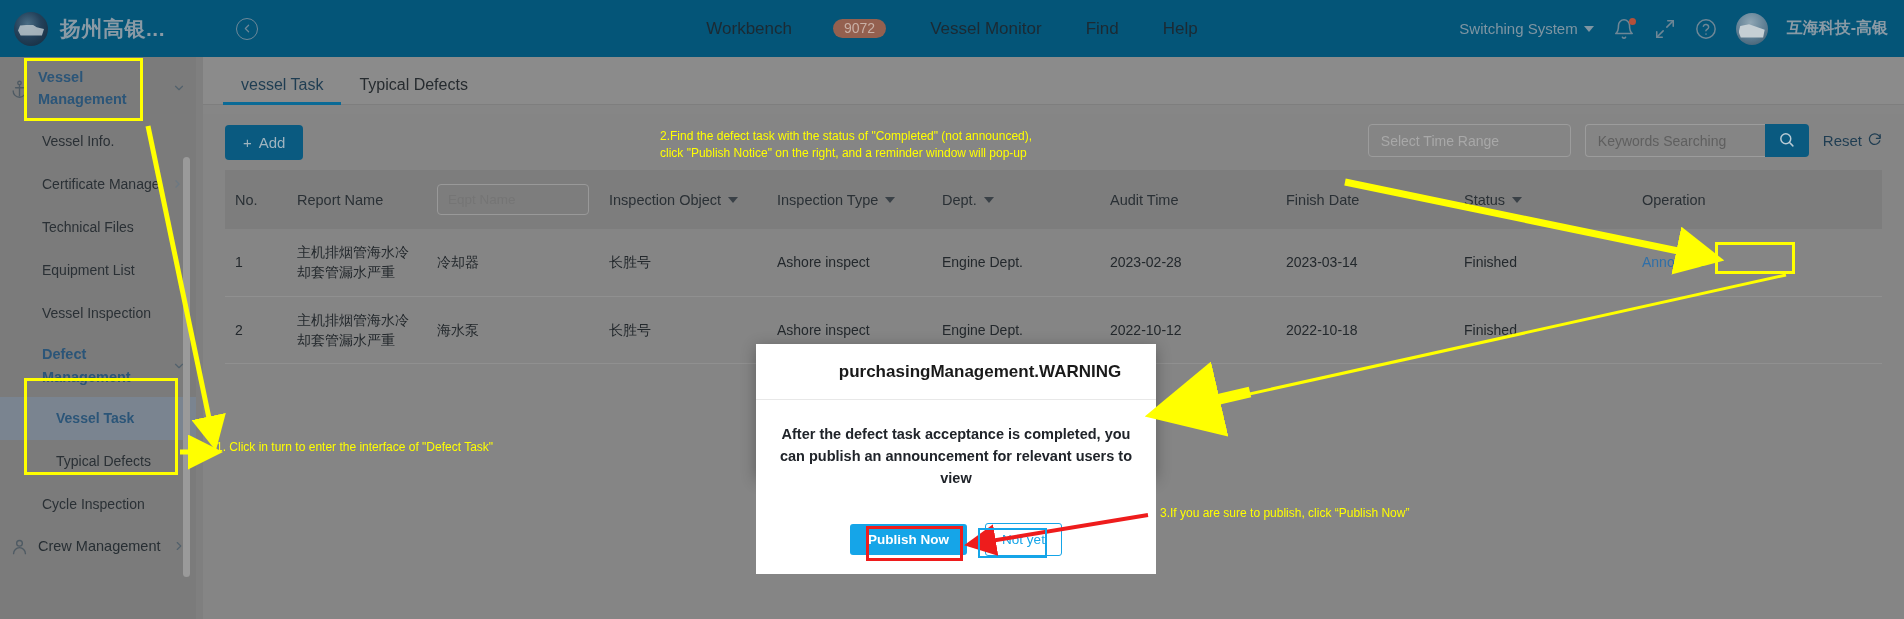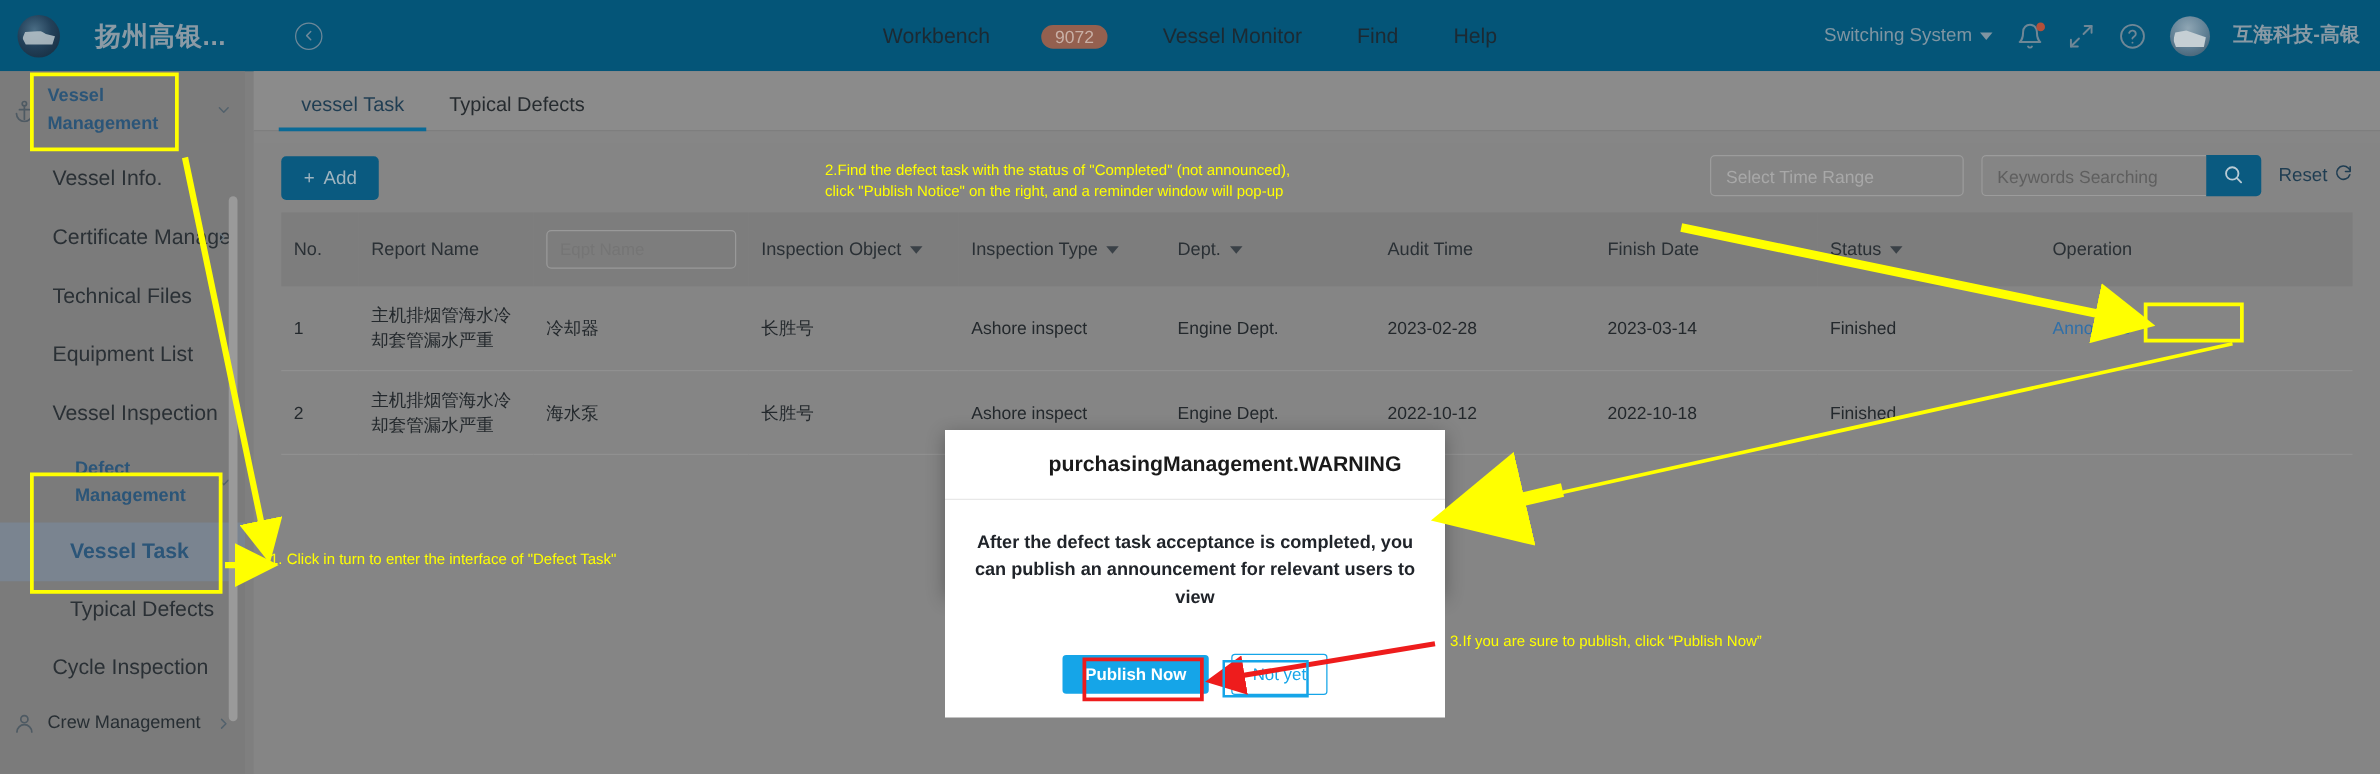--- a/index.html
+++ b/index.html
@@ -12,21 +12,21 @@
   #app { position: relative; width: 1904px; height: 619px; background: #7f7f7f; }
 
   
 
   
   .header {
     position: absolute; left: 0; top: 0; width: 1904px; height: 57px;
     background: #045578;
     display: flex; align-items: center;
   }
-  .brand { display: flex; align-items: center; gap: 28px; padding-left: 14px; width: 200px; }
+  .brand { display: flex; align-items: center; gap: 12px; padding-left: 14px; width: 200px; }
   .brand-logo {
     width: 34px; height: 34px; border-radius: 50%;
     background: radial-gradient(circle at 40% 35%, #4a6d85 0%, #23415a 45%, #13283a 100%);
     position: relative; overflow: hidden; flex: none;
   }
   .brand-logo::after {
     content: ""; position: absolute; left: 4px; top: 13px; width: 26px; height: 11px;
     background: #b9c4ca; clip-path: polygon(0 55%, 8% 10%, 55% 0, 72% 25%, 100% 40%, 92% 100%, 10% 100%);
     opacity: .85;
   }
@@ -34,21 +34,21 @@
   .collapse-btn {
     width: 22px; height: 22px; border: 1.6px solid #6d8899; border-radius: 50%;
     display: flex; align-items: center; justify-content: center; color: #6d8899;
     font-size: 13px; margin-left: 36px; cursor: pointer; line-height: 1;
   }
   .nav-center {
     position: absolute; left: 0; right: 0; top: 0; height: 57px;
     display: flex; align-items: center; justify-content: center; gap: 44px;
     pointer-events: none;
   }
-  .nav-item { color: #1c2a33; font-size: 17px; cursor: pointer; pointer-events: auto; display: flex; align-items: flex-end; white-space: nowrap; }
+  .nav-item { color: #1c2a33; font-size: 17px; cursor: pointer; pointer-events: auto; display: flex; align-items: center; white-space: nowrap; }
   .nav-badge {
     background: #94604f; color: #c9b0a6; font-size: 14px;
     border-radius: 11px; padding: 2px 11px 3px; line-height: 1; margin-left: 41px;
   }
   .header-right {
     position: absolute; right: 16px; top: 0; height: 57px;
     display: flex; align-items: center; gap: 19px;
   }
   .switch-sys { color: #7f95a2; font-size: 15px; cursor: pointer; display: flex; align-items: center; gap: 6px; white-space: nowrap; }
   .caret-dn { width: 0; height: 0; border-left: 5px solid transparent; border-right: 5px solid transparent; border-top: 6px solid #7f95a2; }
@@ -76,21 +76,21 @@
     padding: 9px 10px 9px 10px; cursor: pointer; position: relative;
   }
   .side-group .gicon { width: 19px; height: 19px; color: #4e5a63; flex: none; }
   .side-group .gicon svg { width: 100%; height: 100%; display:block; }
   .side-group .glabel { color: #2b5578; font-size: 14.5px; font-weight: bold; line-height: 1.55; flex: 1; }
   .side-group .glabel.plain { color: #272e33; font-weight: normal; font-size: 14.5px; }
   .chev { color: #52616c; flex: none; width: 14px; height: 14px; }
   .chev svg { width:100%; height:100%; display:block; }
 
   .side-item {
-    padding: 12px 10px 12px 42px; color: #2a3035; font-size: 17px; cursor: pointer; position: relative;
+    padding: 12px 10px 12px 42px; color: #2a3035; font-size: 14px; cursor: pointer; position: relative;
     white-space: normal; line-height: 1.35;
   }
   .side-item .chev-r { position: absolute; right: 12px; top: 50%; transform: translateY(-50%); color: #6b7882; width: 13px; height: 13px;}
   .side-item .chev-r svg { width:100%; height:100%; display:block; }
   .side-item.active { background: #7a8490; color: #2b5578; font-weight: bold; padding-left: 56px; }
 
   .side-scroll {
     position: absolute; right: 6px; top: 100px; width: 7px; height: 420px;
     background: #9a9a9a; border-radius: 4px;
   }
@@ -290,21 +290,21 @@
     <div class="side-item">
       <span>Technical Files</span>
     </div>
     <div class="side-item">
       <span>Equipment List</span>
     </div>
     <div class="side-item">
       <span>Vessel Inspection</span>
     </div>
 
-    <div class="side-group" style="padding-left:42px;margin-left:18px;">
+    <div class="side-group" style="padding-left:42px;">
       <span class="glabel">Defect Management</span>
       <span class="chev">
         <svg viewBox="0 0 24 24" fill="none" stroke="currentColor" stroke-width="2" stroke-linecap="round" stroke-linejoin="round">
             <polyline points="6 9 12 15 18 9"></polyline>
           </svg>
       </span>
     </div>
 
     <div class="side-item active">
       <span>Vessel Task</span>

